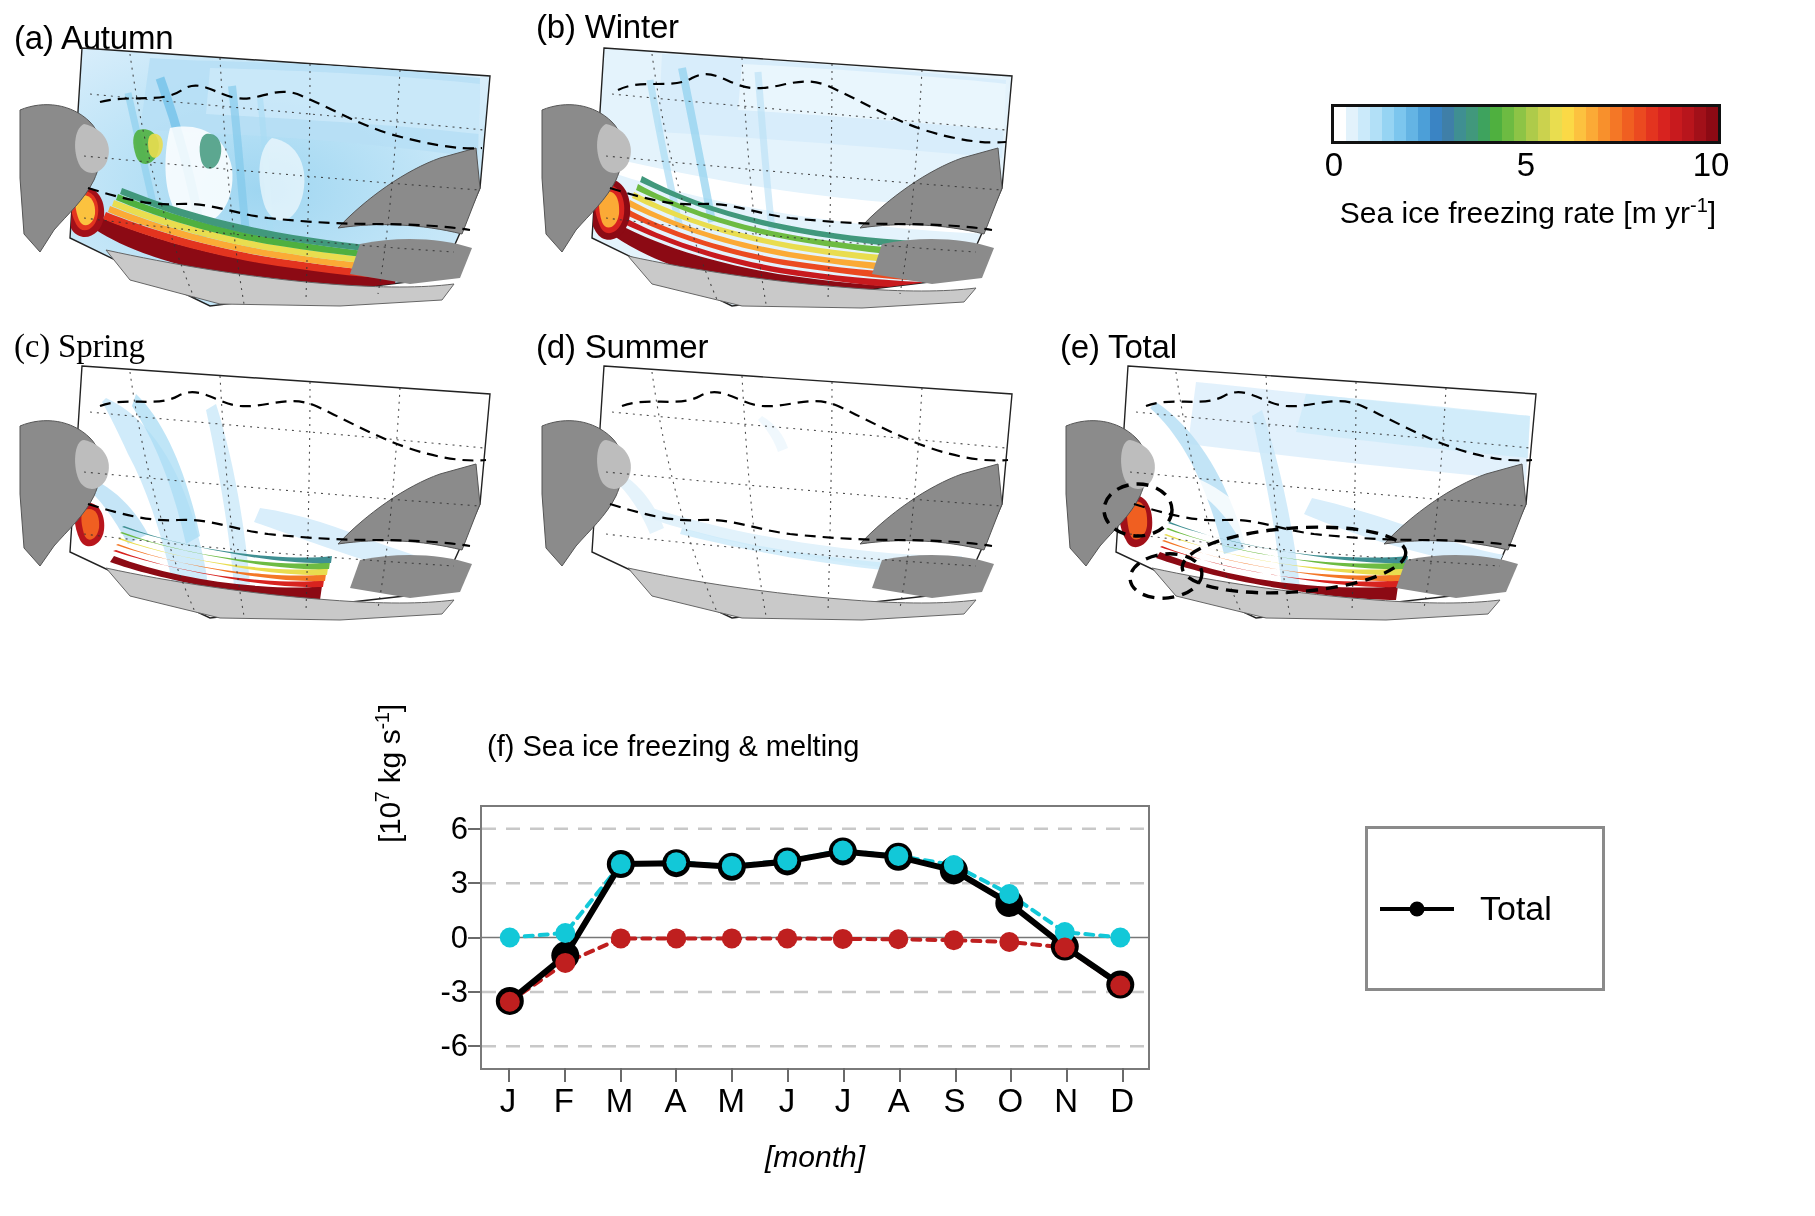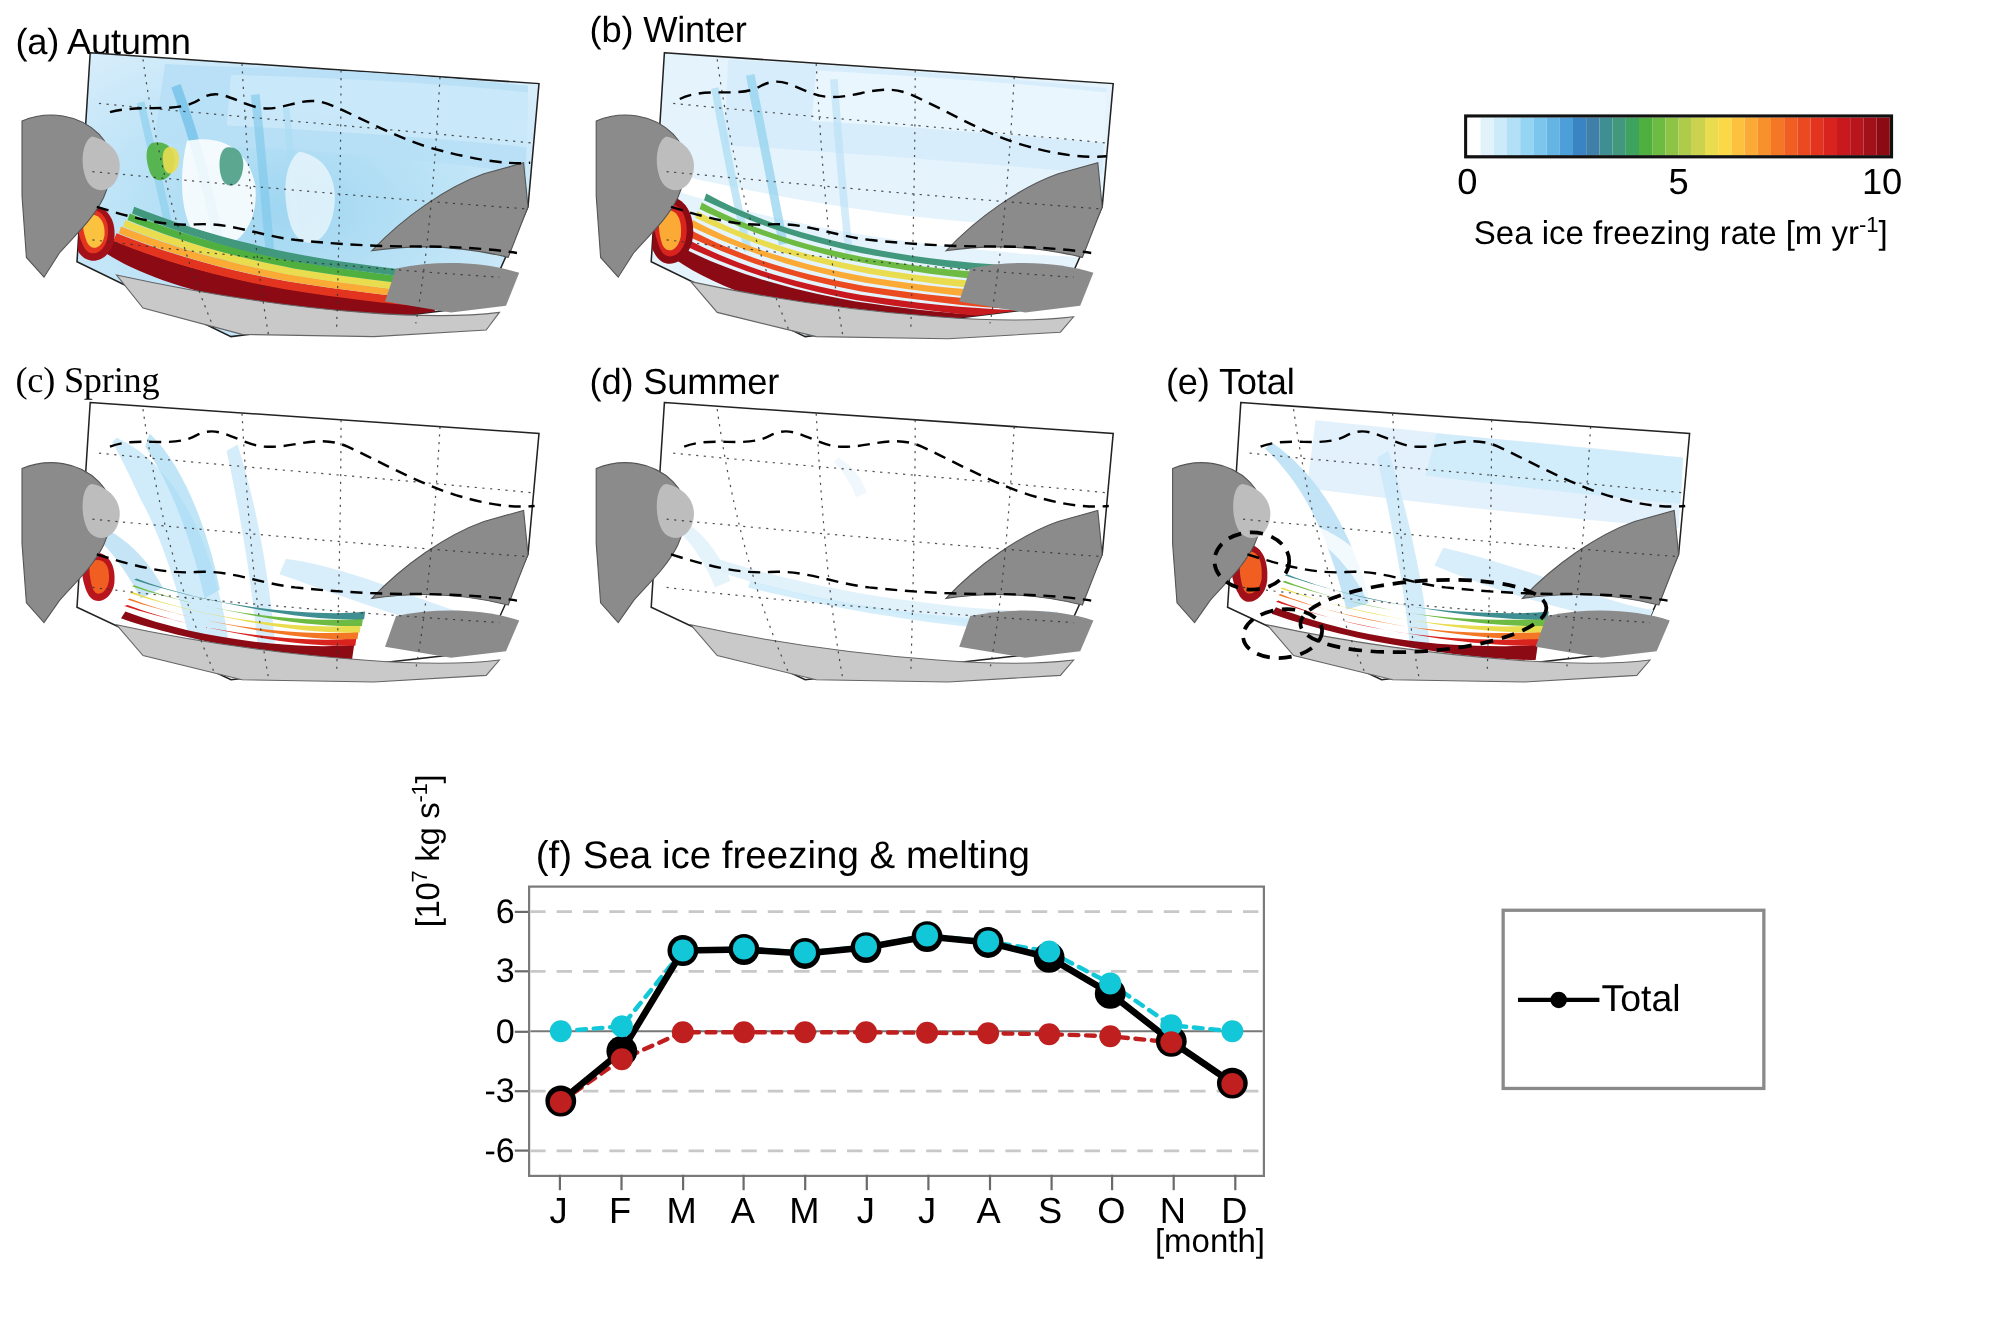--- a/index.html
+++ b/index.html
@@ -12,41 +12,41 @@
   
   #colorbar-wrap{position:absolute;left:1331px;top:104px;width:390px;}
   #colorbar{display:flex;height:40px;border:3px solid #111;box-sizing:border-box;background:#fff;}
   #colorbar .swatch{flex:1 1 auto;height:100%;}
   #cb-ticks{position:relative;height:44px;margin-top:2px;}
   #cb-ticks span{position:absolute;top:0;font-size:33px;transform:translateX(-50%);}
   #cb-caption{position:absolute;left:1293px;top:194px;width:470px;text-align:center;
               font-size:30px;white-space:nowrap;}
   #cb-caption sup{font-size:20px;vertical-align:super;}
   
-  #chart-title{position:absolute;left:487px;top:758px;font-size:35px;white-space:nowrap;}
+  #chart-title{position:absolute;left:487px;top:730px;font-size:29px;white-space:nowrap;}
   #chart-area{position:absolute;left:480px;top:805px;width:670px;height:265px;
               border:2px solid #7a7a7a;background:#fff;box-sizing:border-box;}
   #chart-svg{position:absolute;left:0;top:0;}
   .ytick{position:absolute;right:0;font-size:31px;transform:translateY(-50%);white-space:nowrap;}
   #ylabels{position:absolute;left:380px;top:805px;width:88px;height:265px;}
   #ylabel{position:absolute;left:371px;top:843px;width:44px;font-size:30px;
           transform:rotate(-90deg);transform-origin:left top;white-space:nowrap;
           letter-spacing:-0.3px;}
   #ylabel sup{font-size:20px;vertical-align:super;}
   #xlabels{position:absolute;left:480px;top:1082px;width:670px;height:40px;}
   #xlabels span{position:absolute;top:0;font-size:33px;transform:translateX(-50%);}
-  #xaxis-caption{position:absolute;left:480px;top:1112px;width:670px;text-align:right;
-                 font-size:30px;}
+  #xaxis-caption{position:absolute;left:480px;top:1140px;width:670px;text-align:center;
+                 font-size:30px;font-style:italic;}
   
   #legend{position:absolute;left:1365px;top:826px;width:240px;height:165px;
           border:3px solid #8a8a8a;background:#fff;box-sizing:border-box;
           display:flex;flex-direction:column;justify-content:center;gap:4px;padding:6px 10px;}
   .legend-row{display:flex;align-items:center;height:44px;}
   .legend-row .swatchline{width:78px;height:20px;flex:0 0 78px;}
-  .legend-row .lbl{font-size:34px;margin-left:0;white-space:nowrap;}
+  .legend-row .lbl{font-size:34px;margin-left:24px;white-space:nowrap;}
 </style>
 </head>
 <body>
 
 <div class="panel-title" style="left:14px;top:8px;margin-top:11px;">(a) Autumn</div>
 <div class="panel-title" style="left:536px;top:8px;">(b) Winter</div>
 <div class="panel-title" style="left:14px;top:328px;font-family:Liberation Serif, serif;">(c) Spring</div>
 <div class="panel-title" style="left:536px;top:328px;">(d) Summer</div>
 <div class="panel-title" style="left:1060px;top:328px;">(e) Total</div>
 

